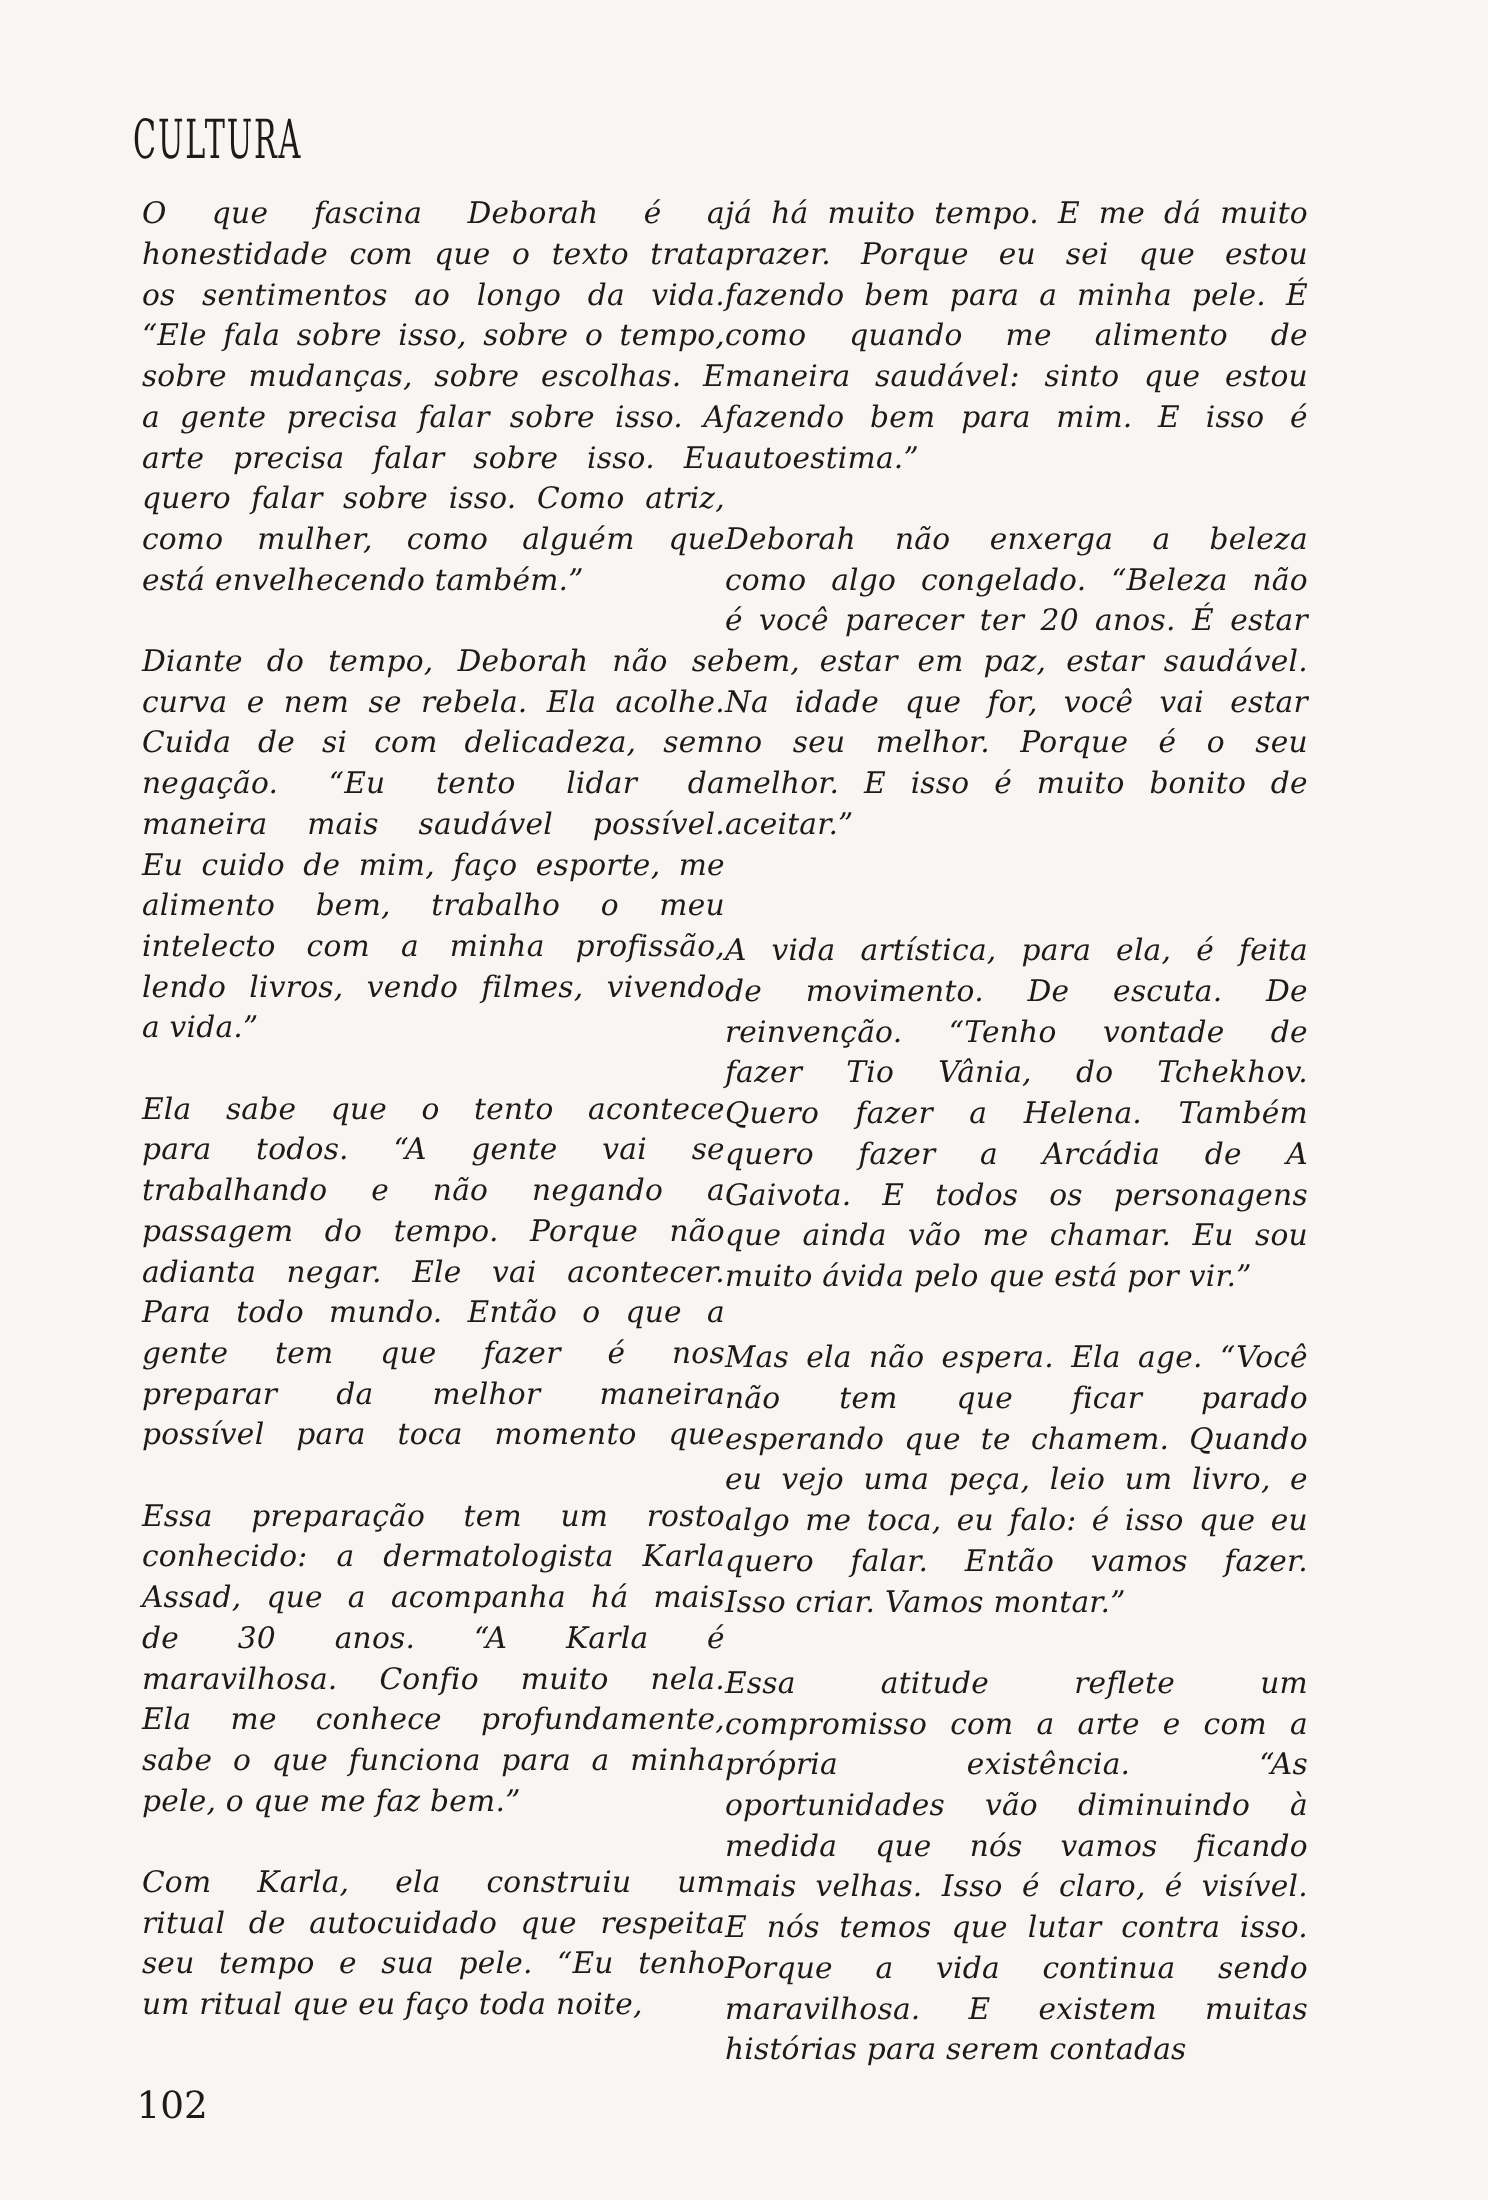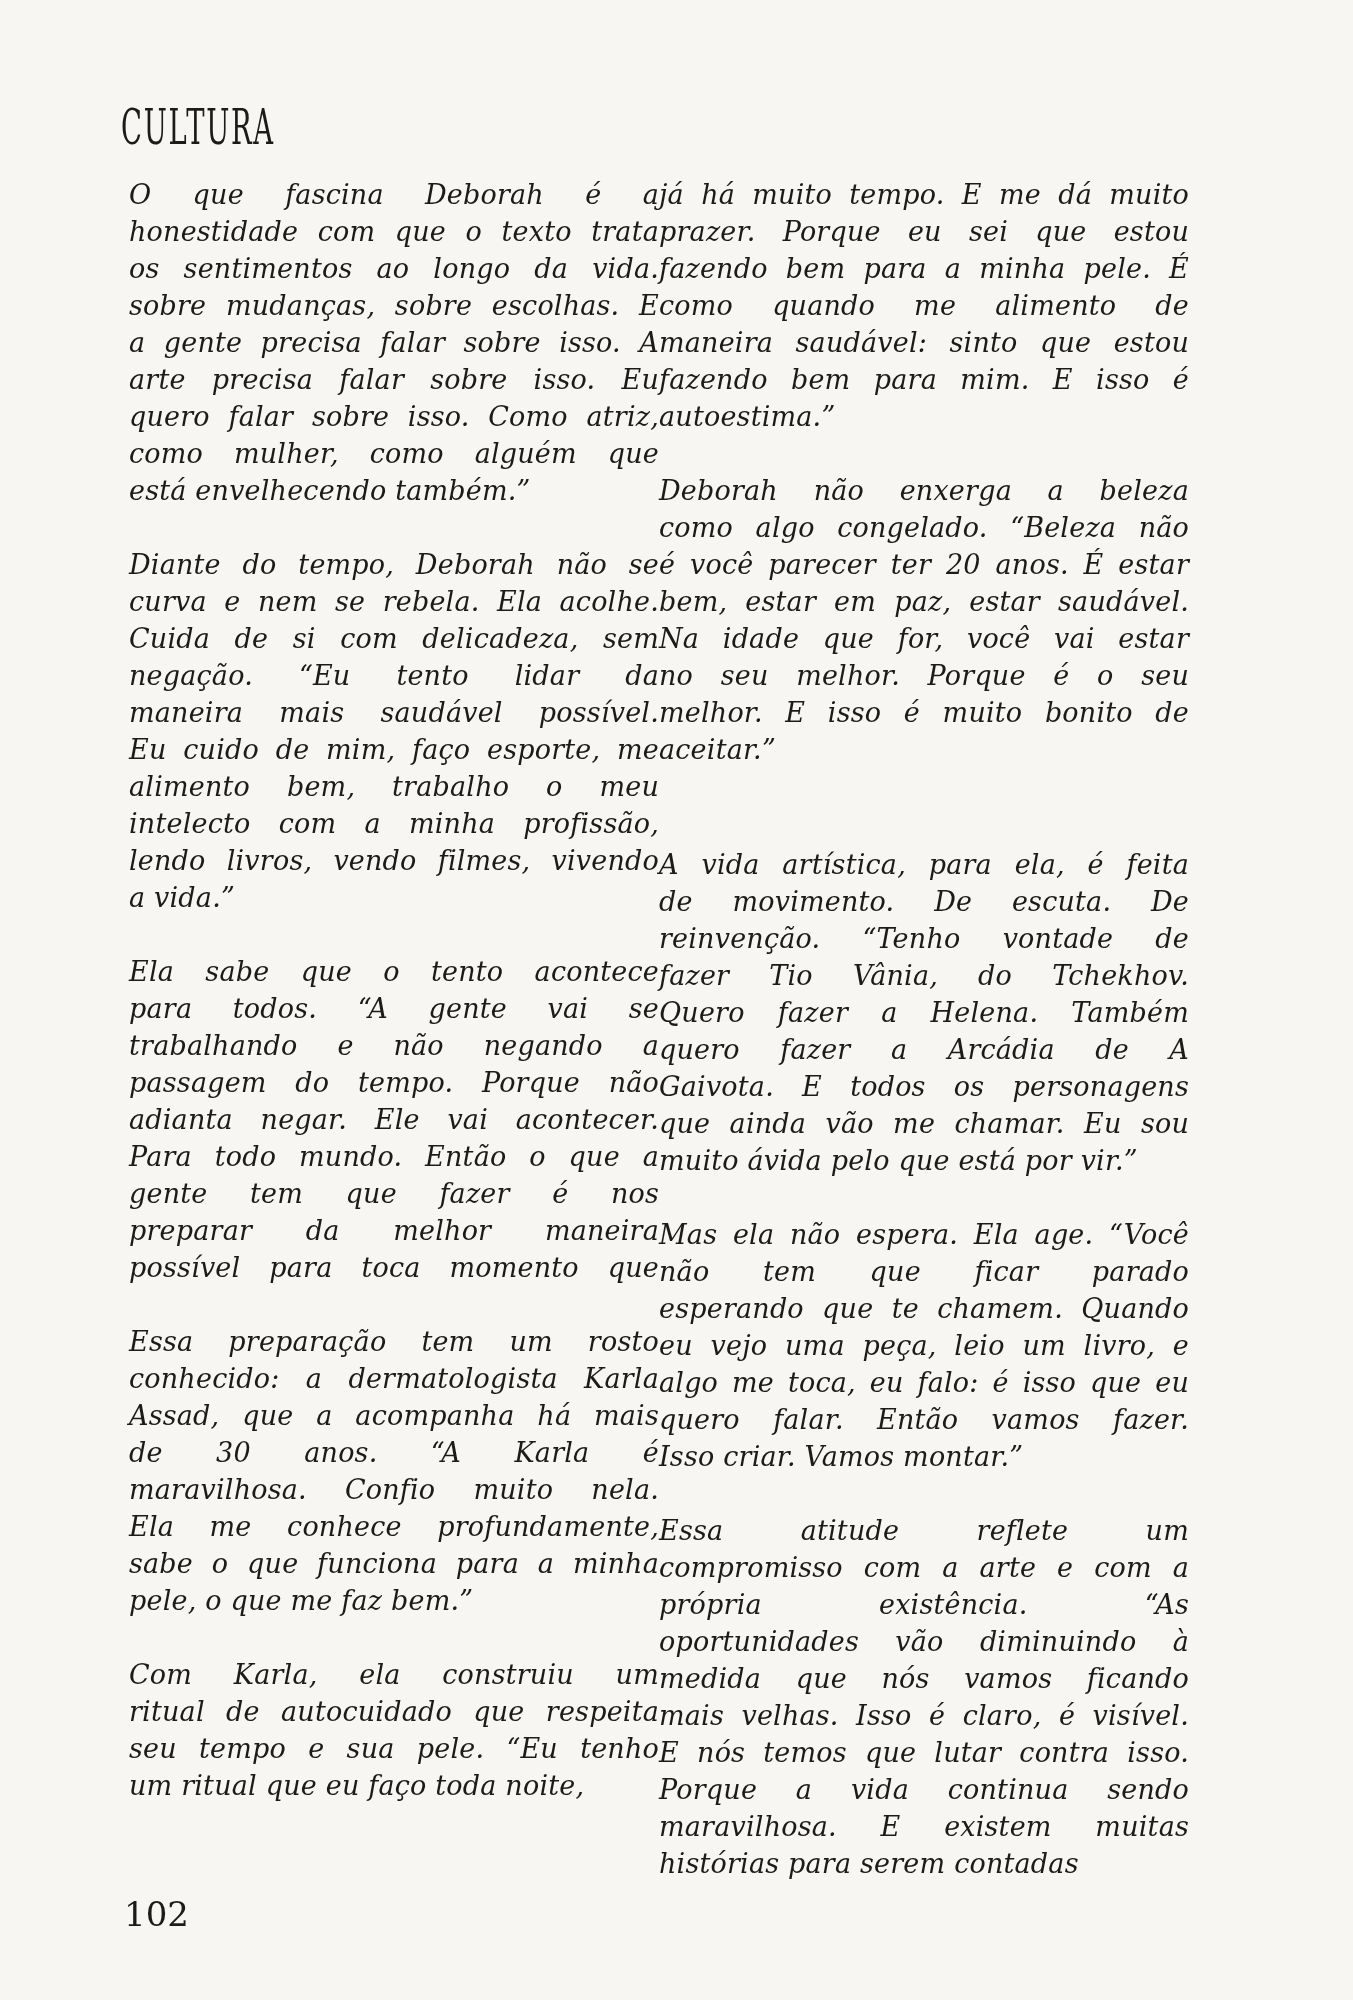--- a/index.html
+++ b/index.html
@@ -78,20 +78,21 @@
   <div class="kicker">
     <span class="kicker-inner">CULTURA</span>
   </div>
 
   <div class="columns">
     <div class="col">
         <div class="para">
           <div class="line">O que fascina Deborah é a</div>
           <div class="line">honestidade com que o texto trata</div>
           <div class="line">os sentimentos ao longo da vida.</div>
+          <div class="line">“Ele fala sobre isso, sobre o tempo,</div>
           <div class="line">sobre mudanças, sobre escolhas. E</div>
           <div class="line">a gente precisa falar sobre isso. A</div>
           <div class="line">arte precisa falar sobre isso. Eu</div>
           <div class="line">quero falar sobre isso. Como atriz,</div>
           <div class="line">como mulher, como alguém que</div>
           <div class="line last">está envelhecendo também.”</div>
         </div>
         <div class="para">
           <div class="line">Diante do tempo, Deborah não se</div>
           <div class="line">curva e nem se rebela. Ela acolhe.</div>

